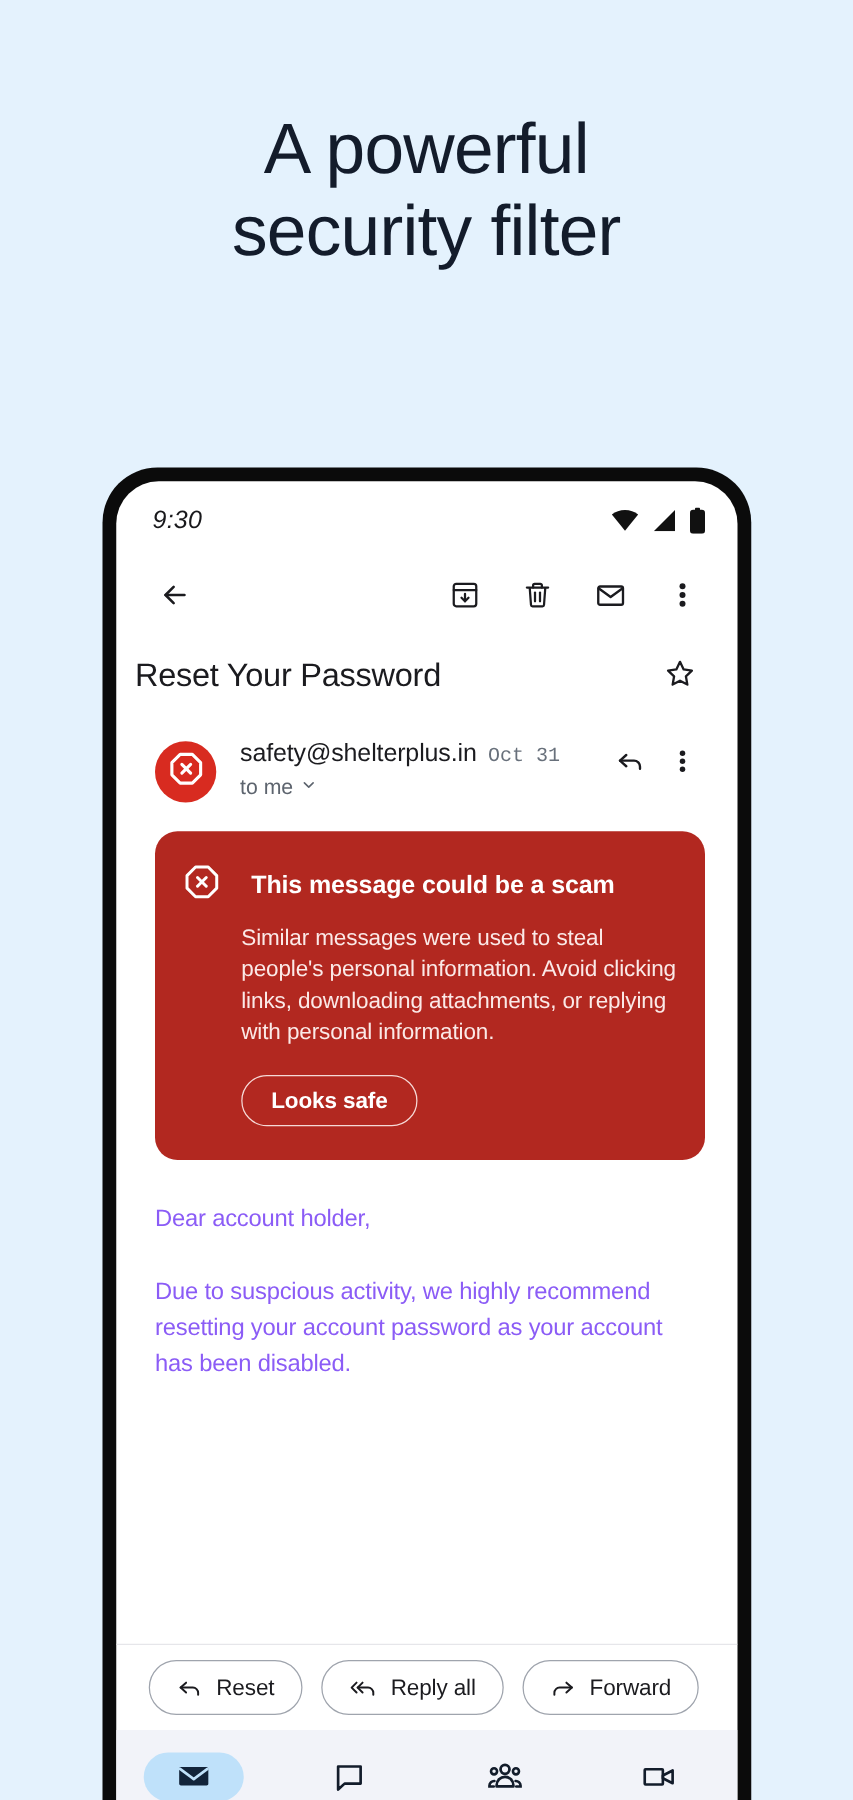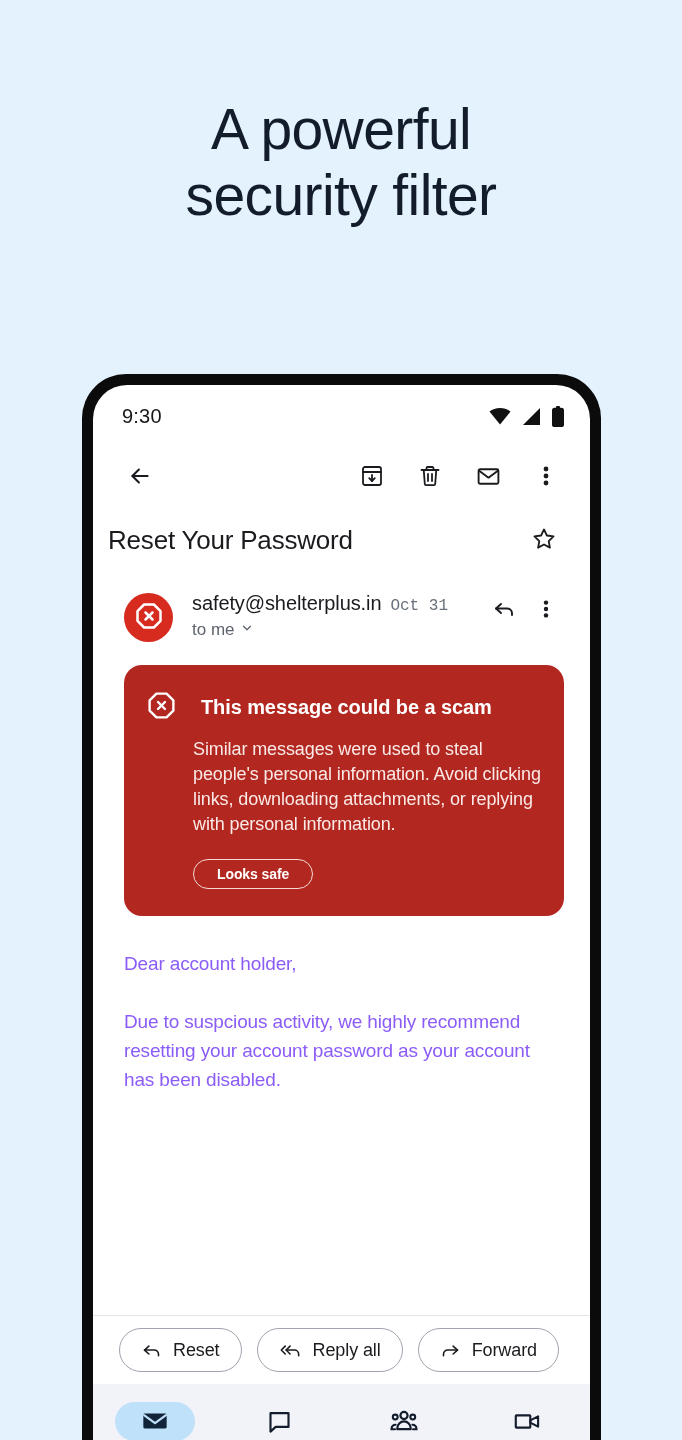--- a/index.html
+++ b/index.html
@@ -10,21 +10,21 @@
   }
   body {
     background: #e4f2fd;
     font-family: "Liberation Sans", sans-serif;
     position: relative;
   }
 
   
   .headline {
     position: absolute;
-    top: 96px;
+    top: 86px;
     left: 0;
     width: 682px;
     text-align: center;
     color: #131c2b;
     font-size: 57px;
     line-height: 66px;
     font-weight: 400;
     letter-spacing: -0.6px;
   }
   .headline .ln { display: block; }
@@ -52,20 +52,21 @@
   }
 
   
   .statusbar {
     height: 62px;
     flex: 0 0 62px;
     display: flex;
     align-items: center;
     justify-content: space-between;
     padding: 0 26px 0 29px;
+    font-style: italic;
   }
   .status-time {
     font-size: 20px;
     color: #18181b;
     letter-spacing: 0.2px;
   }
   .status-icons {
     display: flex;
     align-items: center;
     gap: 11px;
@@ -200,25 +201,25 @@
     font-size: 18px;
     line-height: 25px;
     color: #fbe9e7;
     letter-spacing: -0.1px;
   }
   .warn-btn {
     margin: 22px 0 0 47px;
     display: inline-flex;
     align-items: center;
     justify-content: center;
-    height: 30px;
+    height: 41px;
     padding: 0 23px;
     border: 1.6px solid #f6d9d6;
     border-radius: 21px;
-    font-size: 14px;
+    font-size: 18px;
     font-weight: 700;
     color: #ffffff;
     background: transparent;
     letter-spacing: -0.1px;
   }
 
   
   .msg-body {
     flex: 1;
     padding: 33px 28px 0 31px;

